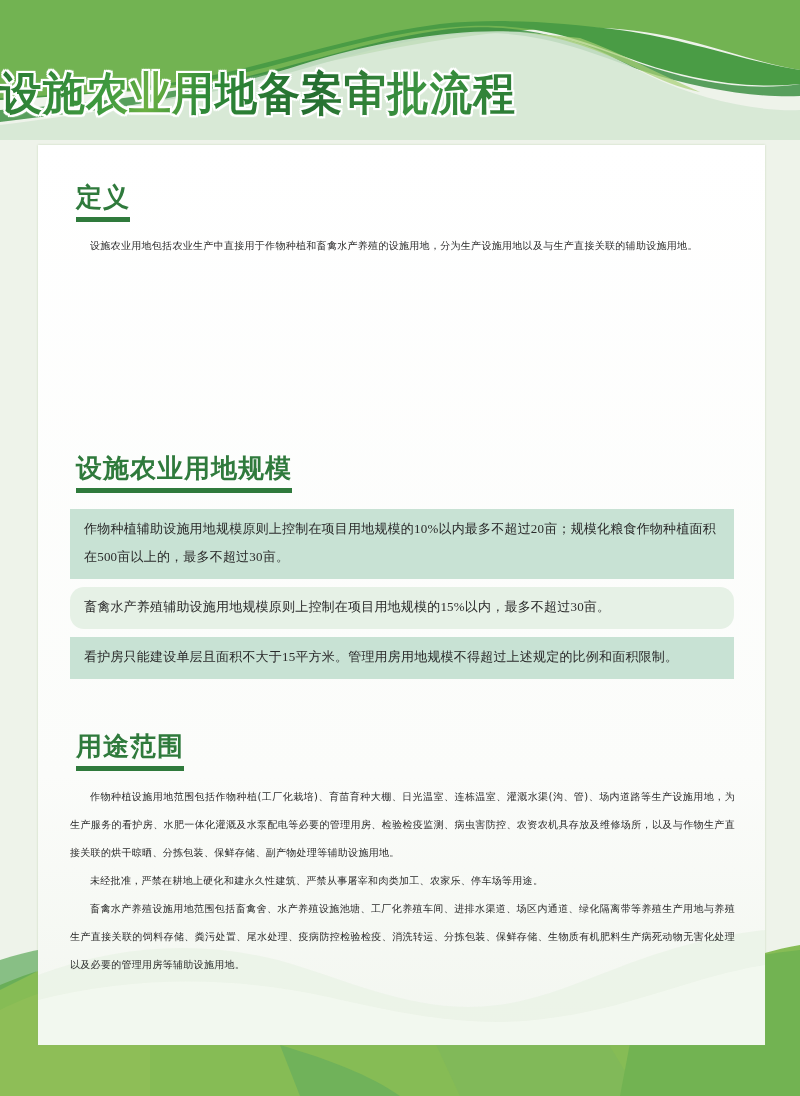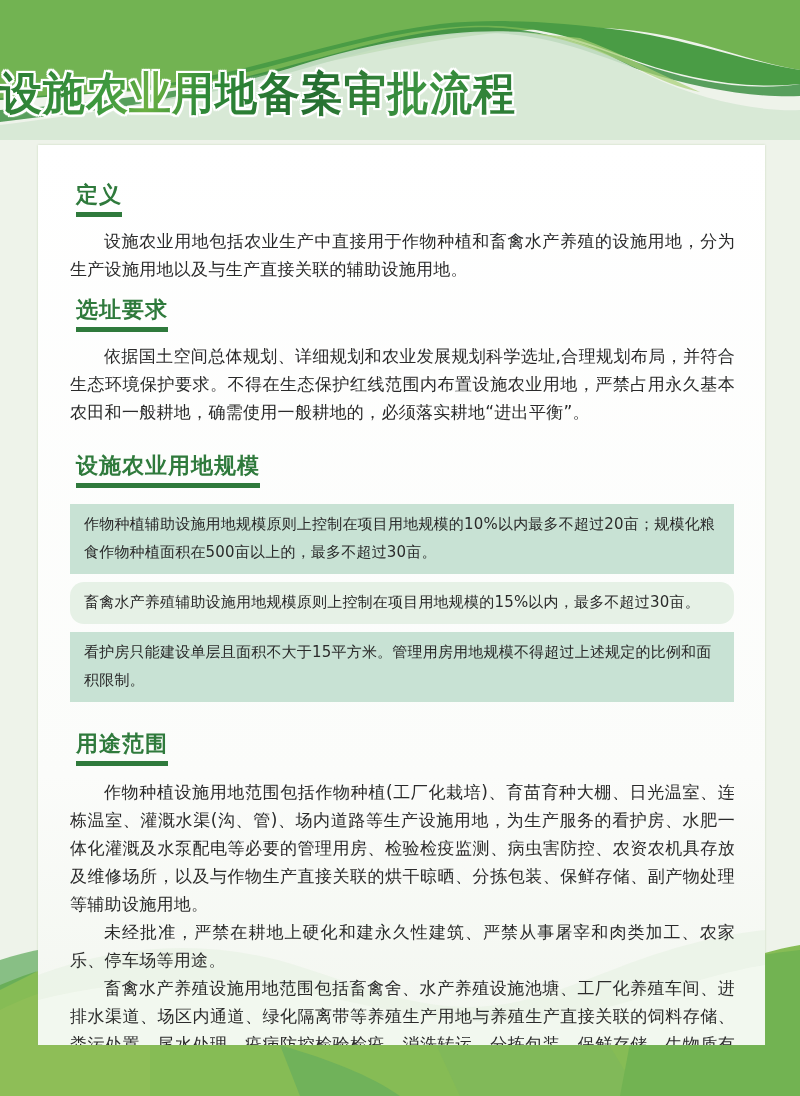--- a/index.html
+++ b/index.html
@@ -34,46 +34,47 @@
     background: linear-gradient(180deg, #ffffff 0%, #fbfcfa 70%, #f2f6ef 100%);
     z-index: 1;
     overflow: hidden;
     box-shadow: 0 0 2px rgba(140,180,120,0.4);
   }
   .card-wave { position: absolute; left: 0; bottom: 0; width: 727px; height: 140px; z-index: 0; }
   .section { position: absolute; left: 32px; width: 665px; z-index: 1; }
   .heading {
     display: inline-block;
     font-weight: bold;
-    font-size: 22px;
+    font-size: 26px;
     color: #2f7a3c;
     padding: 0 8px 4px 8px;
     margin-left: -2px;
     position: relative;
     letter-spacing: 1px;
   }
   .heading-bar {
     height: 5px; background: #2f7a3c; margin-top: 2px;
   }
   .para {
-    font-size: 17px;
+    font-size: 10px;
     line-height: 28px;
     color: #2a2a2a;
     text-indent: 2em;
     letter-spacing: 0.3px;
     text-align: justify;
   }
   .box {
     width: 664px;
     padding: 6px 14px 8px 14px;
-    font-size: 15px;
+    font-size: 13px;
     line-height: 28px;
     color: #2a2a2a;
     margin-bottom: 8px;
     letter-spacing: 0.2px;
+    font-family: Liberation Serif, serif;
   }
   .box.dark { background: #c8e2d4; }
   .box.light { background: #e6f1e6; border-radius: 14px; }
 </style>
 </head>
 <body>
 
 <svg class="bg" viewBox="0 0 800 1096" preserveAspectRatio="none">
   <rect x="0" y="0" width="800" height="1096" fill="#eef3ea"></rect>
 
@@ -104,27 +105,20 @@
   </svg>
 
   <div class="section" style="top:35px;">
     <div class="heading">
       <span>定义</span>
       <div class="heading-bar"></div>
     </div>
     <p class="para" style="margin-top:6px;">设施农业用地包括农业生产中直接用于作物种植和畜禽水产养殖的设施用地，分为生产设施用地以及与生产直接关联的辅助设施用地。</p>
   </div>
 
-  <div class="section" style="top:150px;">
-    <div class="heading">
-      <span>选址要求</span>
-      <div class="heading-bar"></div>
-    </div>
-    <p class="para" style="margin-top:6px;">依据国土空间总体规划、详细规划和农业发展规划科学选址,合理规划布局，并符合生态环境保护要求。不得在生态保护红线范围内布置设施农业用地，严禁占用永久基本农田和一般耕地，确需使用一般耕地的，必须落实耕地“进出平衡”。</p>
-  </div>
 
   <div class="section" style="top:306px;">
     <div class="heading">
       <span>设施农业用地规模</span>
       <div class="heading-bar"></div>
     </div>
     <div style="margin-top:12px;">
       <div class="box dark">作物种植辅助设施用地规模原则上控制在项目用地规模的10%以内最多不超过20亩；规模化粮食作物种植面积在500亩以上的，最多不超过30亩。</div>
       <div class="box light">畜禽水产养殖辅助设施用地规模原则上控制在项目用地规模的15%以内，最多不超过30亩。</div>
       <div class="box dark">看护房只能建设单层且面积不大于15平方米。管理用房用地规模不得超过上述规定的比例和面积限制。</div>

